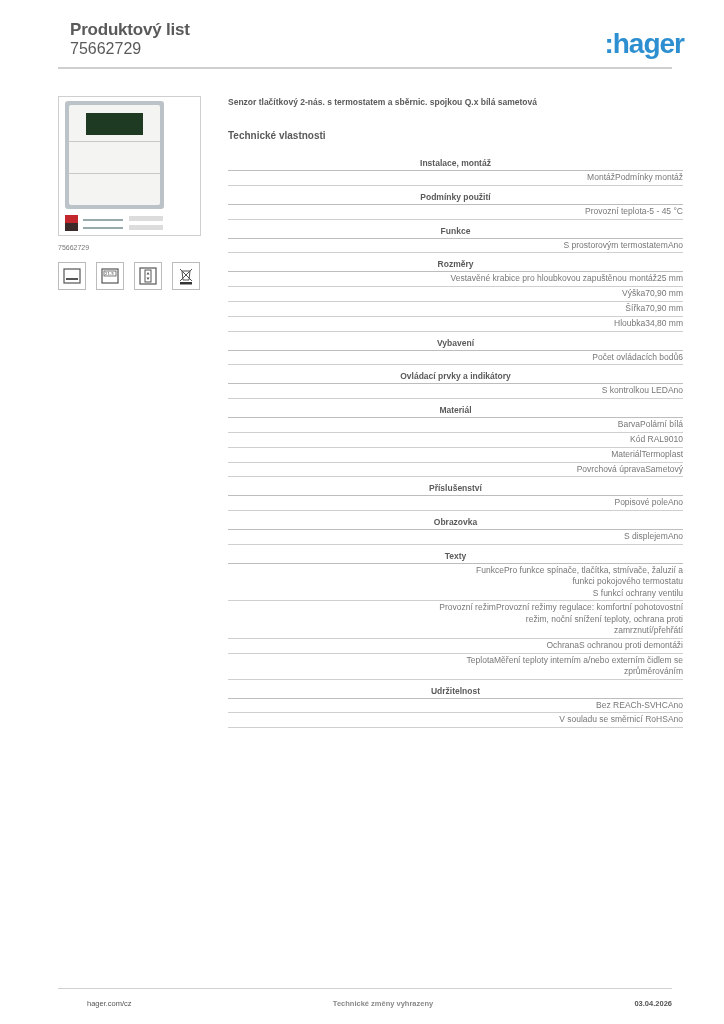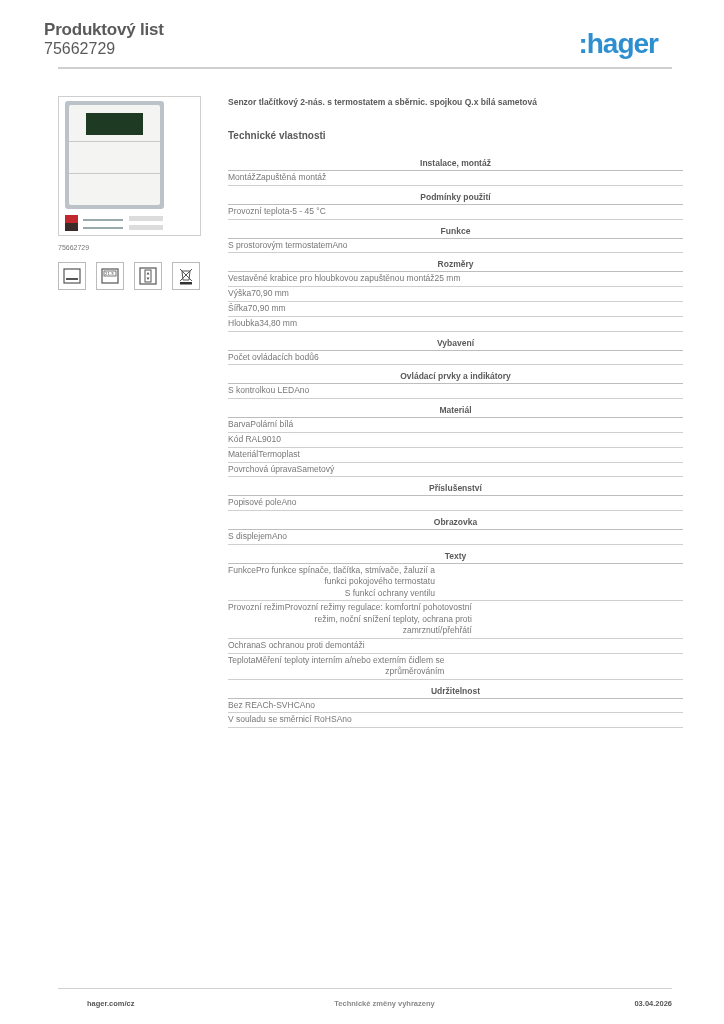--- a/index.html
+++ b/index.html
@@ -1,19 +1,19 @@
 <!DOCTYPE html>
 <html><head>
   <meta charset="utf-8">
   <style>
     * { box-sizing: border-box; margin: 0; padding: 0; }
     html, body { width: 724px; height: 1024px; background: #ffffff; overflow: hidden; }
     body { font-family: "Liberation Sans", sans-serif; color: #555; position: relative; }
 
-    .header { position: absolute; left: 44px; top: 20px; width: 614px; }
+    .header { position: absolute; left: 70px; top: 20px; width: 614px; }
     .header .title { font-size: 17px; font-weight: bold; color: #5a5a5a; line-height: 20px; letter-spacing: -0.2px; }
     .header .code { font-size: 16px; color: #5a5a5a; line-height: 18px; }
     .logo { position: absolute; right: 0; top: 8px; font-size: 28px; font-weight: bold; color: #2d8fd0; letter-spacing: -1px; }
     .header-rule { position: absolute; left: 58px; top: 67px; width: 614px; height: 2px; background: #cfcfcf; }
 
     .left { position: absolute; left: 58px; top: 96px; width: 143px; }
     .product-frame { width: 143px; height: 140px; border: 1px solid #cfcfcf; position: relative; background: #fff; }
     .plate { position: absolute; left: 6px; top: 4px; width: 99px; height: 108px; background: #bcc3c8; border-radius: 3px; }
     .plate-inner { position: absolute; left: 4px; top: 4px; right: 4px; bottom: 4px; background: #f4f4f2; border-radius: 2px; }
     .plate-display { position: absolute; left: 17px; top: 8px; width: 57px; height: 22px; background: #1f3a22; }
@@ -26,27 +26,27 @@
     .icons { display: flex; gap: 10px; margin-top: 11px; }
     .icon-box { width: 28px; height: 28px; border: 1px solid #bbb; display: flex; align-items: center; justify-content: center; }
     .icon-box svg { width: 22px; height: 22px; }
 
     .main { position: absolute; left: 228px; top: 96px; width: 455px; }
     .product-name { font-size: 8.5px; font-weight: bold; color: #5a5a5a; line-height: 12px; }
     .tech-title { font-size: 10px; font-weight: bold; color: #5a5a5a; margin-top: 22px; line-height: 12px; }
     .section { margin-top: 6px; }
     .section:first-of-type { margin-top: 16px; }
     .section-title { font-size: 8.5px; font-weight: bold; color: #5a5a5a; line-height: 11px; border-bottom: 1px solid #bdbdbd; padding-bottom: 1px; text-align: center; }
-    .row { display: flex; justify-content: flex-start; border-bottom: 1px solid #cfcfcf; font-size: 8.5px; color: #777; line-height: 11.3px; padding: 1px 0 1.5px 0; }
+    .row { display: flex; justify-content: flex-end; border-bottom: 1px solid #cfcfcf; font-size: 8.5px; color: #777; line-height: 11.3px; padding: 1px 0 1.5px 0; }
     .row .label { flex: 0 0 auto; }
     .row .value { text-align: right; max-width: 240px; white-space: pre-line; }
 
     .footer-rule { position: absolute; left: 58px; top: 988px; width: 614px; height: 1px; background: #d0d0d0; }
     .footer { position: absolute; left: 58px; top: 999px; width: 614px; font-size: 7.5px; display: flex; justify-content: space-between; }
-    .footer .site { font-weight: bold; color: #555; padding-left: 29px; }
+    .footer .site { font-weight: normal; color: #555; padding-left: 29px; }
     .footer .note { color: #888; font-weight: bold; }
     .footer .date { font-weight: bold; color: #555; }
   </style>
 </head>
 <body>
 
 <div class="header">
   <div class="title">Produktový list</div>
   <div class="code">75662729</div>
   <div class="logo">:hager</div>
@@ -103,21 +103,21 @@
 </div>
 
 <div class="main">
   <div class="product-name">Senzor tlačítkový 2-nás. s termostatem a sběrnic. spojkou Q.x bílá sametová</div>
   <div class="tech-title">Technické vlastnosti</div>
   <div id="sections">
       <div class="section">
         <div class="section-title">Instalace, montáž</div>
         <div class="row">
           <span class="label">Montáž</span>
-          <span class="value">Zapuštěná montáž</span>
+          <span class="value">Podmínky montáž</span>
         </div>
       </div>
       <div class="section">
         <div class="section-title">Podmínky použití</div>
         <div class="row">
           <span class="label">Provozní teplota</span>
           <span class="value">-5 - 45 °C</span>
         </div>
       </div>
       <div class="section">

